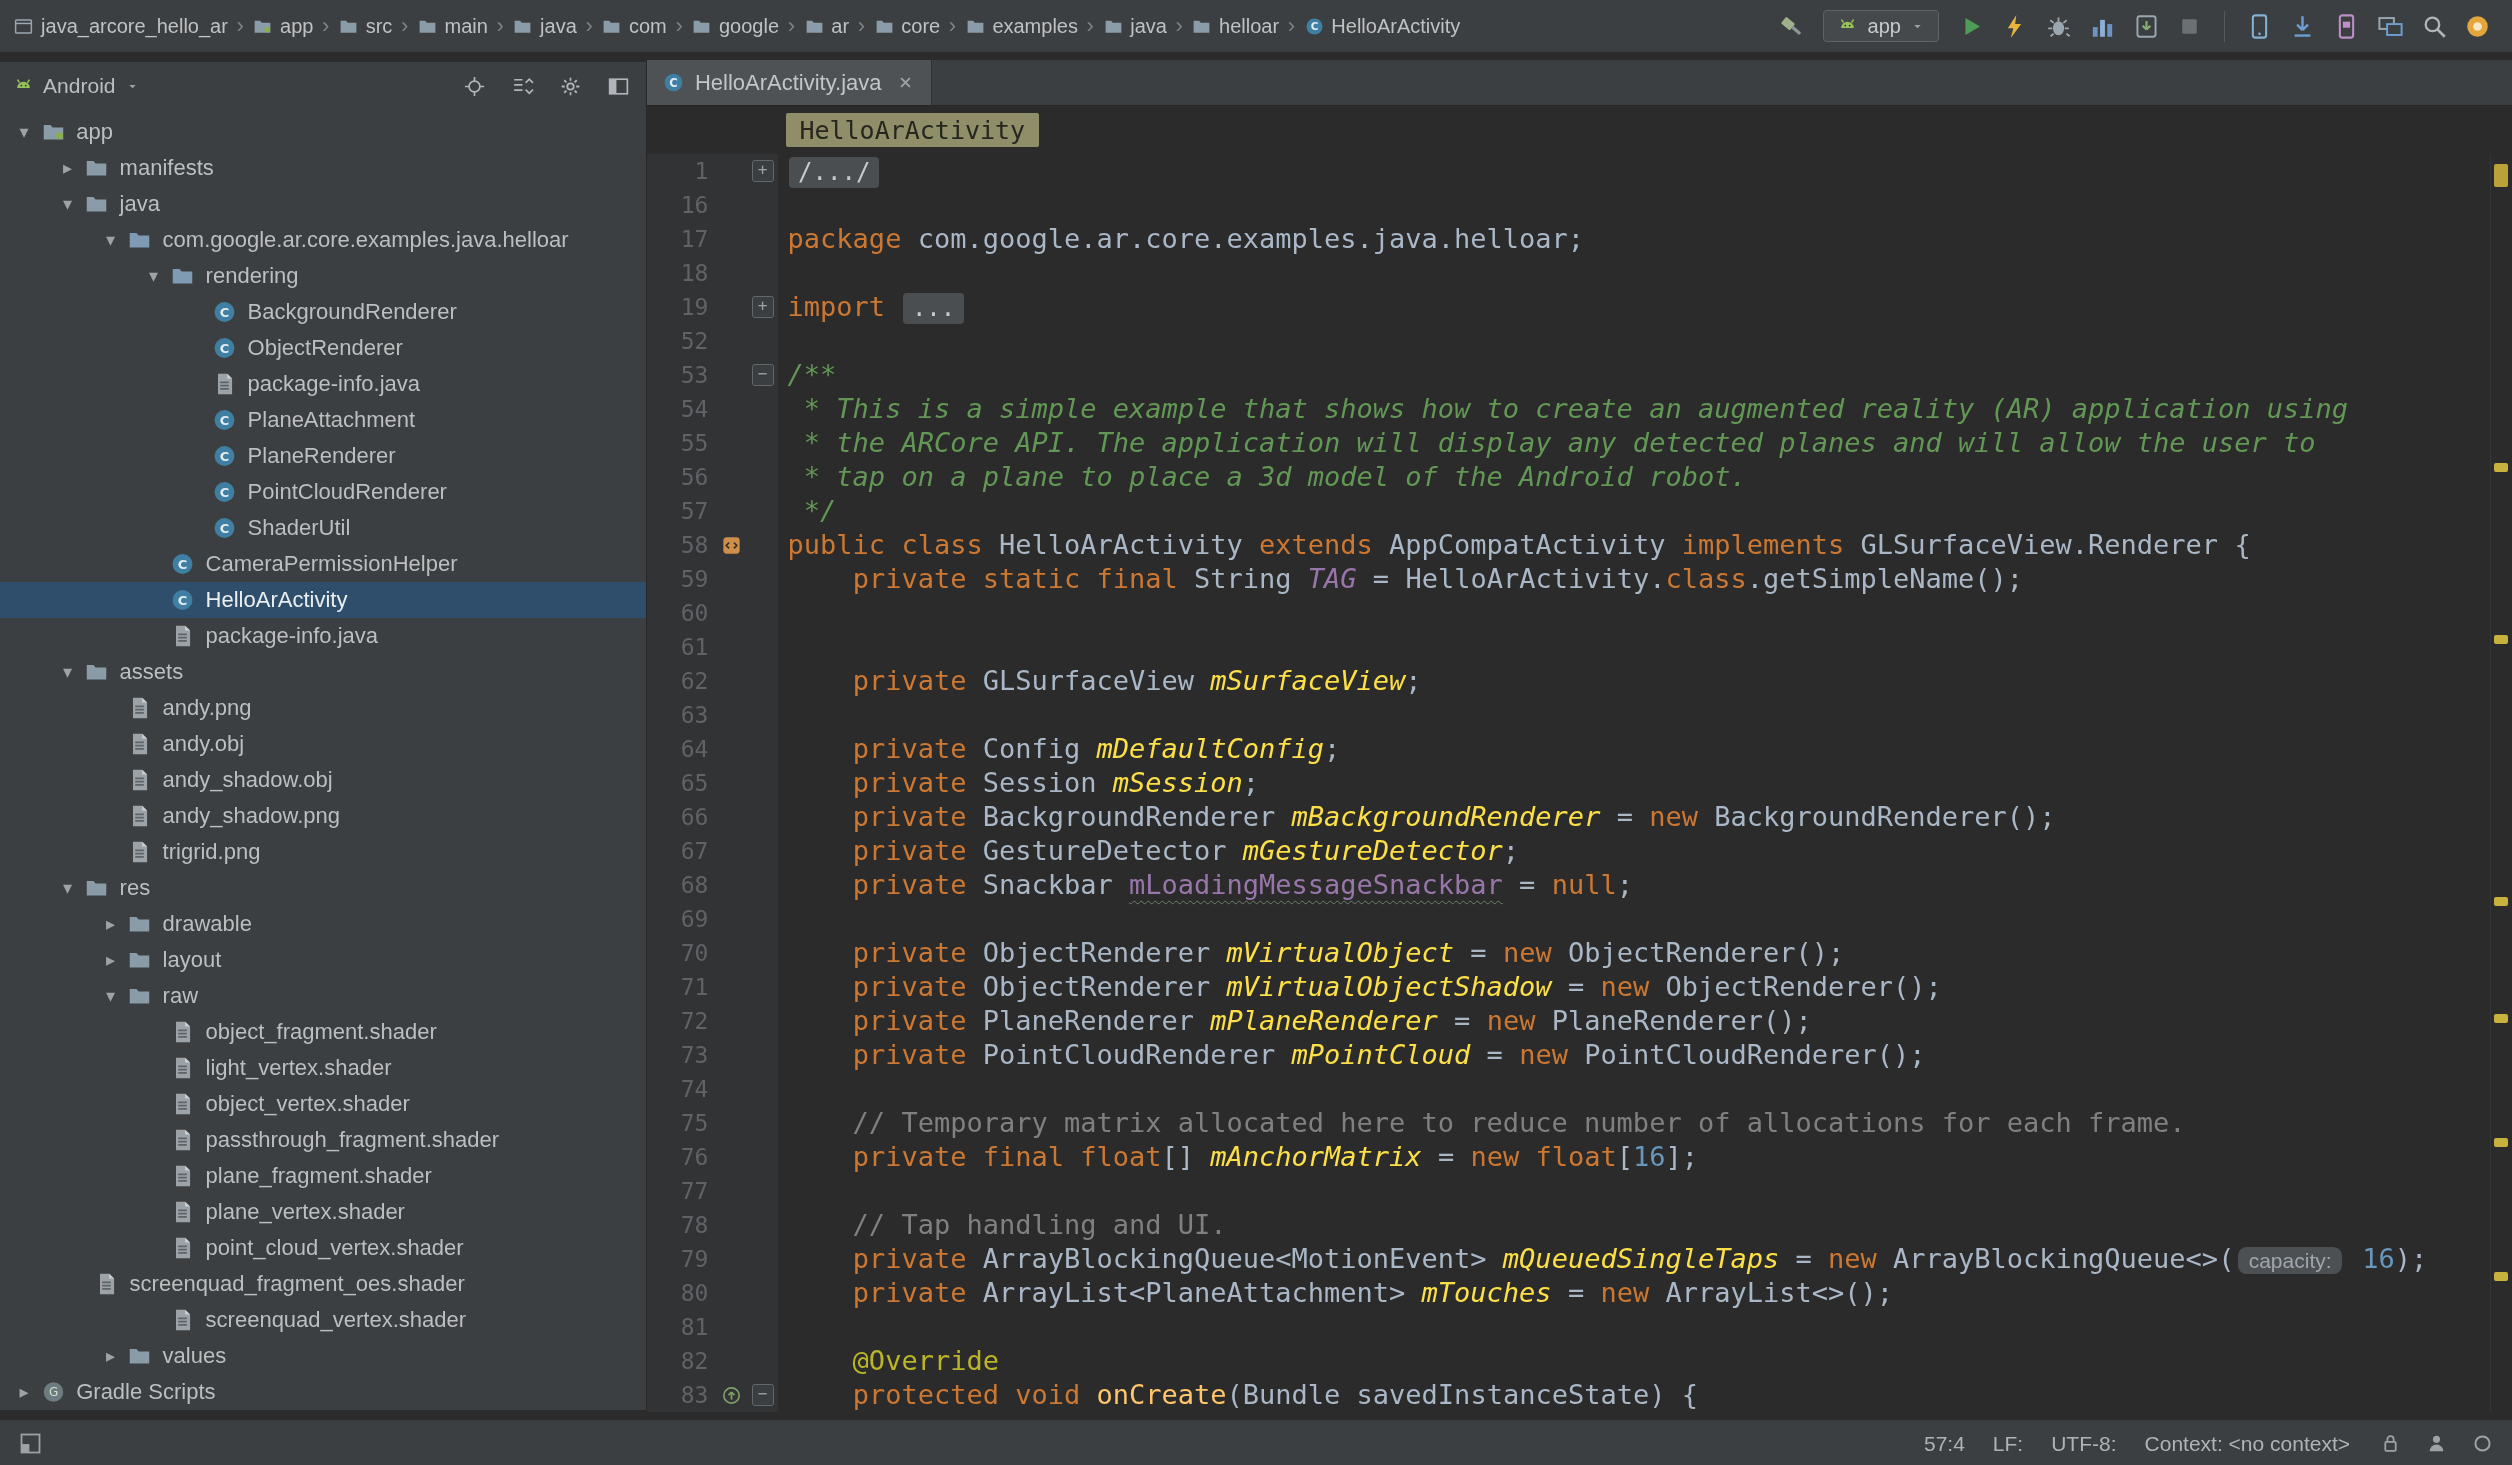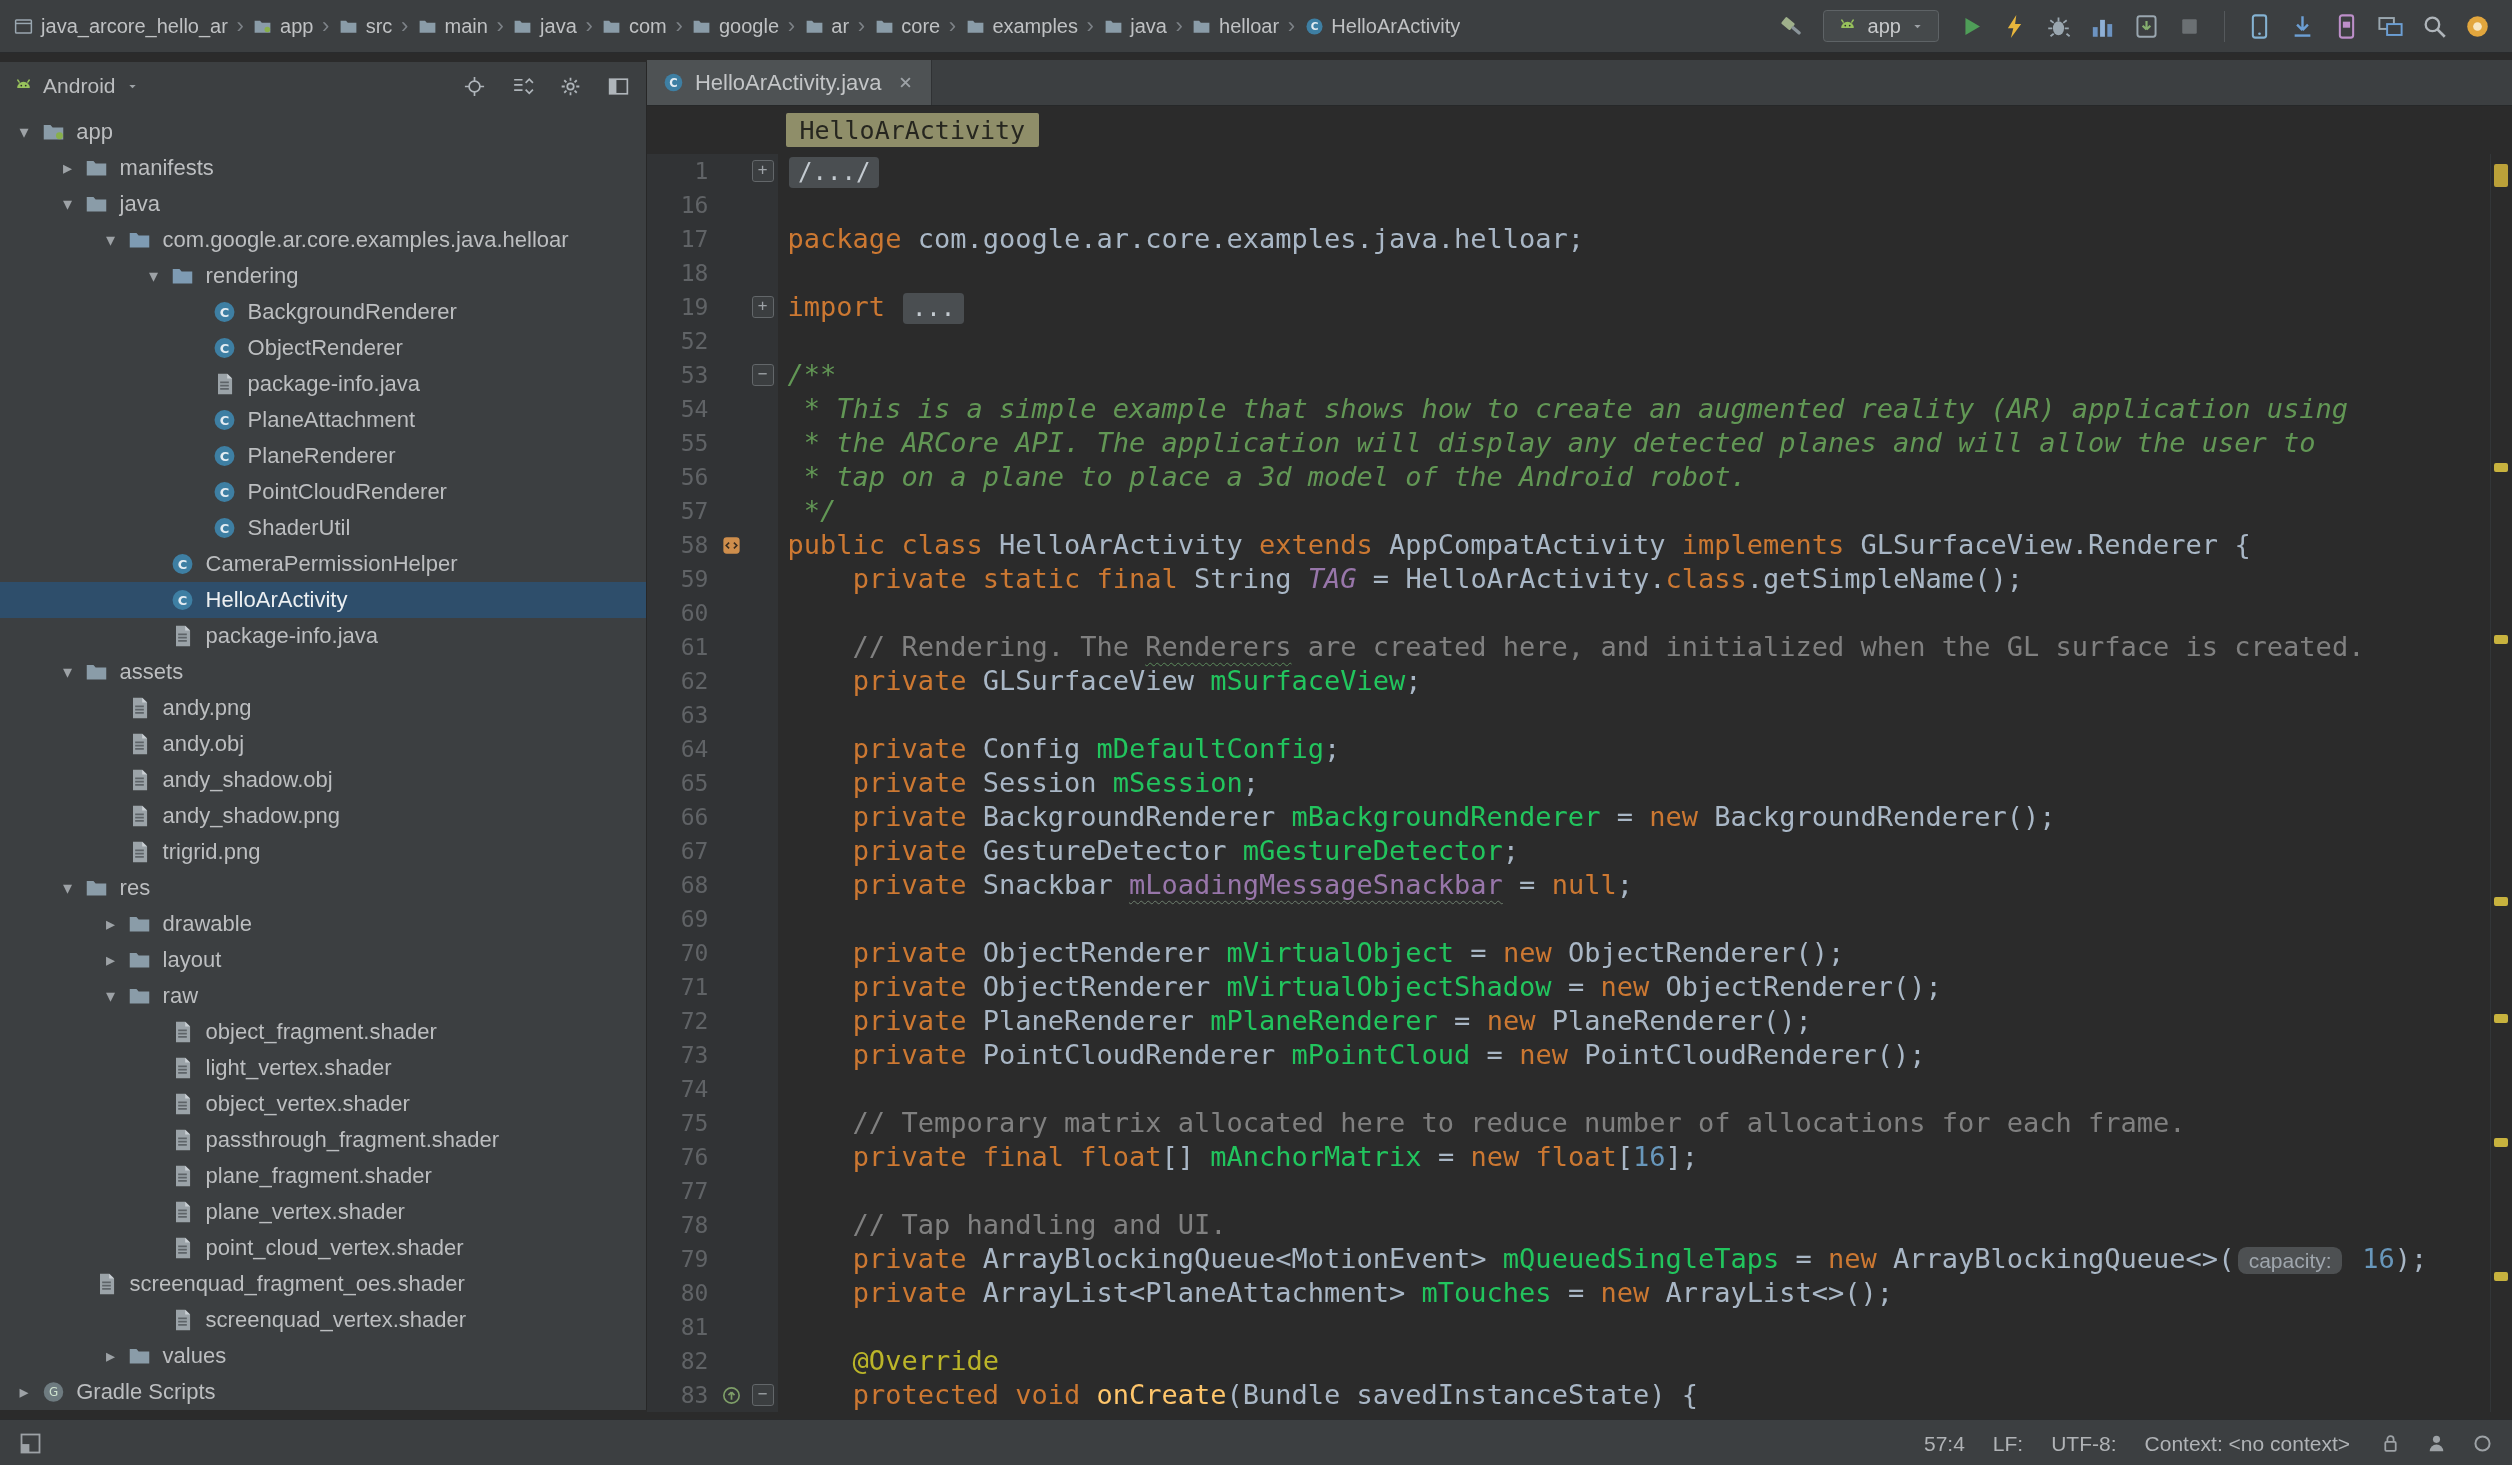--- a/index.html
+++ b/index.html
@@ -65,21 +65,21 @@
   .lnum{width:69px;flex:none;text-align:right;color:#606366;font-size:23px;padding-right:7.6px;box-sizing:border-box;}
   .islot{width:31px;flex:none;display:flex;align-items:center;justify-content:center;}
   .islot svg{width:23px;height:23px;}
   .fslot{width:31px;flex:none;display:flex;align-items:center;justify-content:center;}
   .fm{width:20px;height:20px;border:1px solid #63676a;border-radius:2.9px;background:#3b3e40;color:#9da2a6;
     font-size:16px;line-height:18px;text-align:center;font-family:"DejaVu Sans Mono",monospace;}
   .ctext{white-space:pre;padding-left:9.6px;}
 
   .tk.t{color:#a9b7c6;}
   .tk.k{color:#cc7832;}
-  .tk.f{color:#22c55e;}
+  .tk.f{color:#fde047;font-style:italic;}
   .tk.fs{color:#9876aa;font-style:italic;}
   .tk.fw{color:#9876aa;text-decoration:underline wavy #6e7e6e 1px;text-underline-offset:5.7px;}
   .tk.c{color:#808080;}
   .tk.cw{color:#808080;text-decoration:underline wavy #5c8a5c 1px;text-underline-offset:5.7px;}
   .tk.d{color:#629755;font-style:italic;}
   .tk.n{color:#6897bb;}
   .tk.a{color:#bbb529;}
   .tk.fn{color:#ffc66b;}
   .tk.foldc{background:#4a4e51;color:#c4cbd1;border-radius:3.8px;padding:0 8.6px;margin:0 1.9px;
     display:inline-block;height:31px;line-height:31px;font-size:24px;}
@@ -882,21 +882,20 @@
               <span class="fslot"></span>
             </span>
             <span class="ctext"></span>
           </div>
           <div class="line">
             <span class="gut">
               <span class="lnum">61</span>
               <span class="islot"></span>
               <span class="fslot"></span>
             </span>
-            <span class="ctext"><span class="tk c">    // Rendering. The </span><span class="tk cw">Renderers</span><span class="tk c"> are created here, and initialized when the GL surface is created.</span></span>
           </div>
           <div class="line">
             <span class="gut">
               <span class="lnum">62</span>
               <span class="islot"></span>
               <span class="fslot"></span>
             </span>
             <span class="ctext"><span class="tk t">    </span><span class="tk k">private</span><span class="tk t"> GLSurfaceView </span><span class="tk f">mSurfaceView</span><span class="tk t">;</span></span>
           </div>
           <div class="line">

